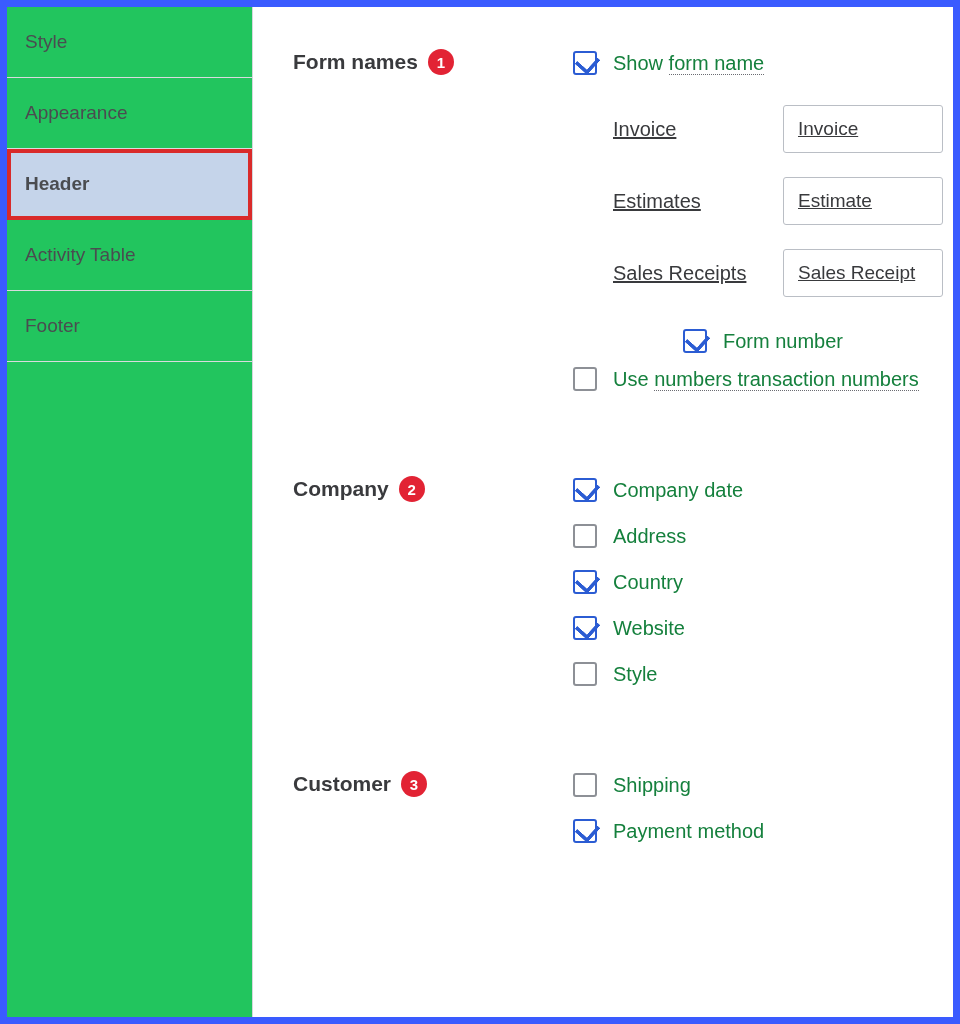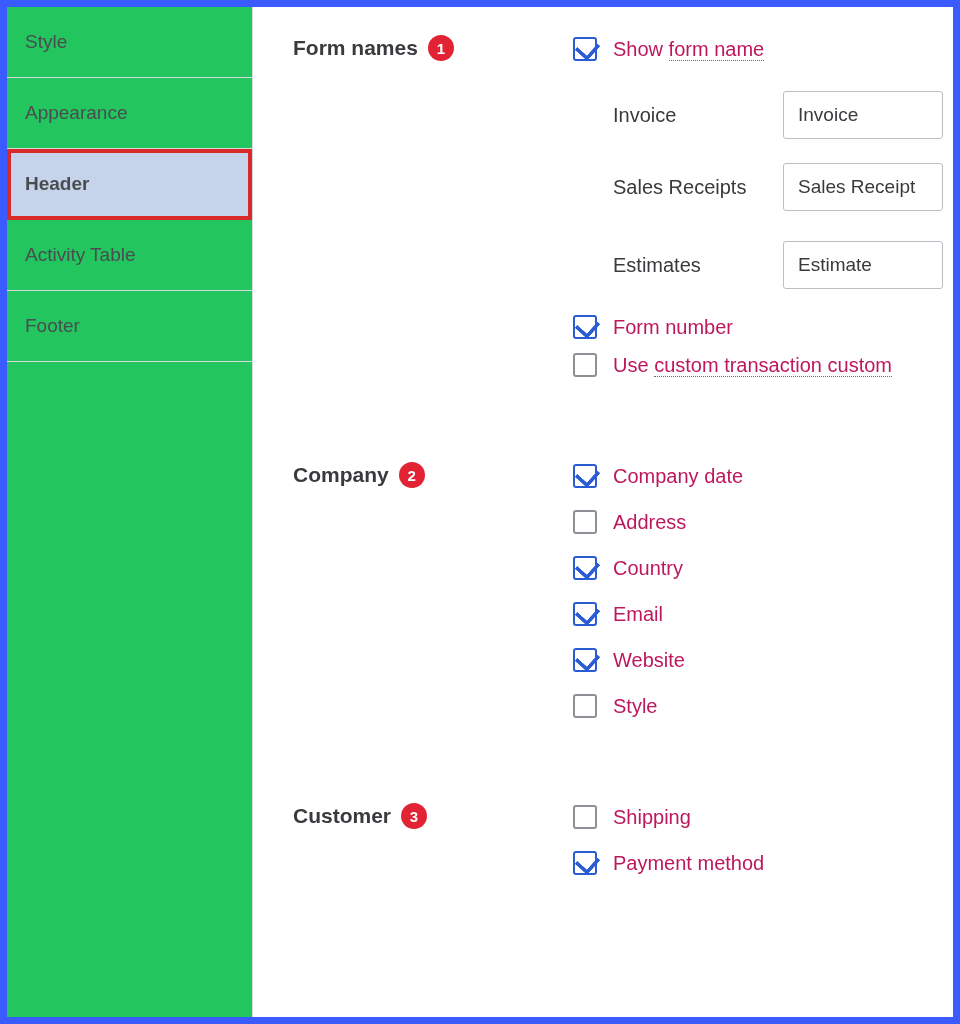--- a/index.html
+++ b/index.html
@@ -35,21 +35,21 @@
     background: #c5d4ea;
     outline: 4px solid #d92a2a;
     outline-offset: -4px;
     position: relative;
     z-index: 1;
     font-weight: bold;
   }
   
   .main {
     flex: 1;
-    padding: 28px 0 0 40px;
+    padding: 42px 0 0 40px;
     overflow: hidden;
   }
   .section {
     display: flex;
     margin-bottom: 65px;
   }
   .section:last-child { margin-bottom: 0; justify-content: space-between; }
   .section-label-col {
     width: 280px;
     flex-shrink: 0;
@@ -79,22 +79,23 @@
   }
   .row {
     display: flex;
     align-items: center;
     margin-bottom: 18px;
     min-height: 28px;
   }
   .row.field-row {
     margin-bottom: 24px;
     padding-left: 40px;
-  }
-  .row.tight { margin-bottom: 10px; }
+    text-decoration: underline;
+  }
+  .row.tight { margin-bottom: 10px; justify-content: center; }
   .cb {
     width: 24px;
     height: 24px;
     border: 2px solid #8d9096;
     border-radius: 3px;
     flex-shrink: 0;
     margin-right: 16px;
     position: relative;
     cursor: pointer;
     background: #fff;
@@ -109,21 +110,21 @@
     top: -1px;
     width: 13px;
     height: 16px;
     border: solid #2b5cd3;
     border-width: 0 4px 4px 0;
     transform: rotate(42deg);
     border-radius: 1px;
   }
   .cb-label {
     font-size: 20px;
-    color: #be185d;
+    color: #15803d;
   }
   .dotted {
     border-bottom: 1px dotted #6b6c72;
   }
   .field-label {
     width: 170px;
     font-size: 20px;
     color: #393a3d;
   }
   .text-input {
@@ -164,37 +165,37 @@
           <span class="cb checked"></span>
           <span class="cb-label">
             <span>Show </span><span class="dotted">form name</span>
           </span>
         </div>
 
         <div class="row field-row">
           <span class="field-label">Invoice</span>
           <input class="text-input" value="Invoice" style="">
         </div>
+        <div class="row field-row">
+          <span class="field-label">Estimates</span>
+          <input class="text-input" value="Estimate" style="">
+        </div>
         <div class="row field-row" style="margin-bottom:30px;">
           <span class="field-label">Sales Receipts</span>
           <input class="text-input" value="Sales Receipt" style="">
         </div>
-        <div class="row field-row">
-          <span class="field-label">Estimates</span>
-          <input class="text-input" value="Estimate" style="">
-        </div>
 
         <div class="row tight">
           <span class="cb checked"></span>
           <span class="cb-label">Form number</span>
         </div>
         <div class="row">
           <span class="cb"></span>
           <span class="cb-label">
-            <span>Use </span><span class="dotted">custom transaction custom</span>
+            <span>Use </span><span class="dotted">numbers transaction numbers</span>
           </span>
         </div>
       </div>
     </div>
 
     <div class="section">
       <div class="section-label-col">
         <div class="section-label">
           <span>Company</span>
           <span class="badge">2</span>
@@ -208,24 +209,20 @@
         <div class="row">
           <span class="cb"></span>
           <span class="cb-label">Address</span>
         </div>
         <div class="row">
           <span class="cb checked"></span>
           <span class="cb-label">Country</span>
         </div>
         <div class="row">
           <span class="cb checked"></span>
-          <span class="cb-label">Email</span>
-        </div>
-        <div class="row">
-          <span class="cb checked"></span>
           <span class="cb-label">Website</span>
         </div>
         <div class="row">
           <span class="cb"></span>
           <span class="cb-label">Style</span>
         </div>
       </div>
     </div>
 
     <div class="section">

